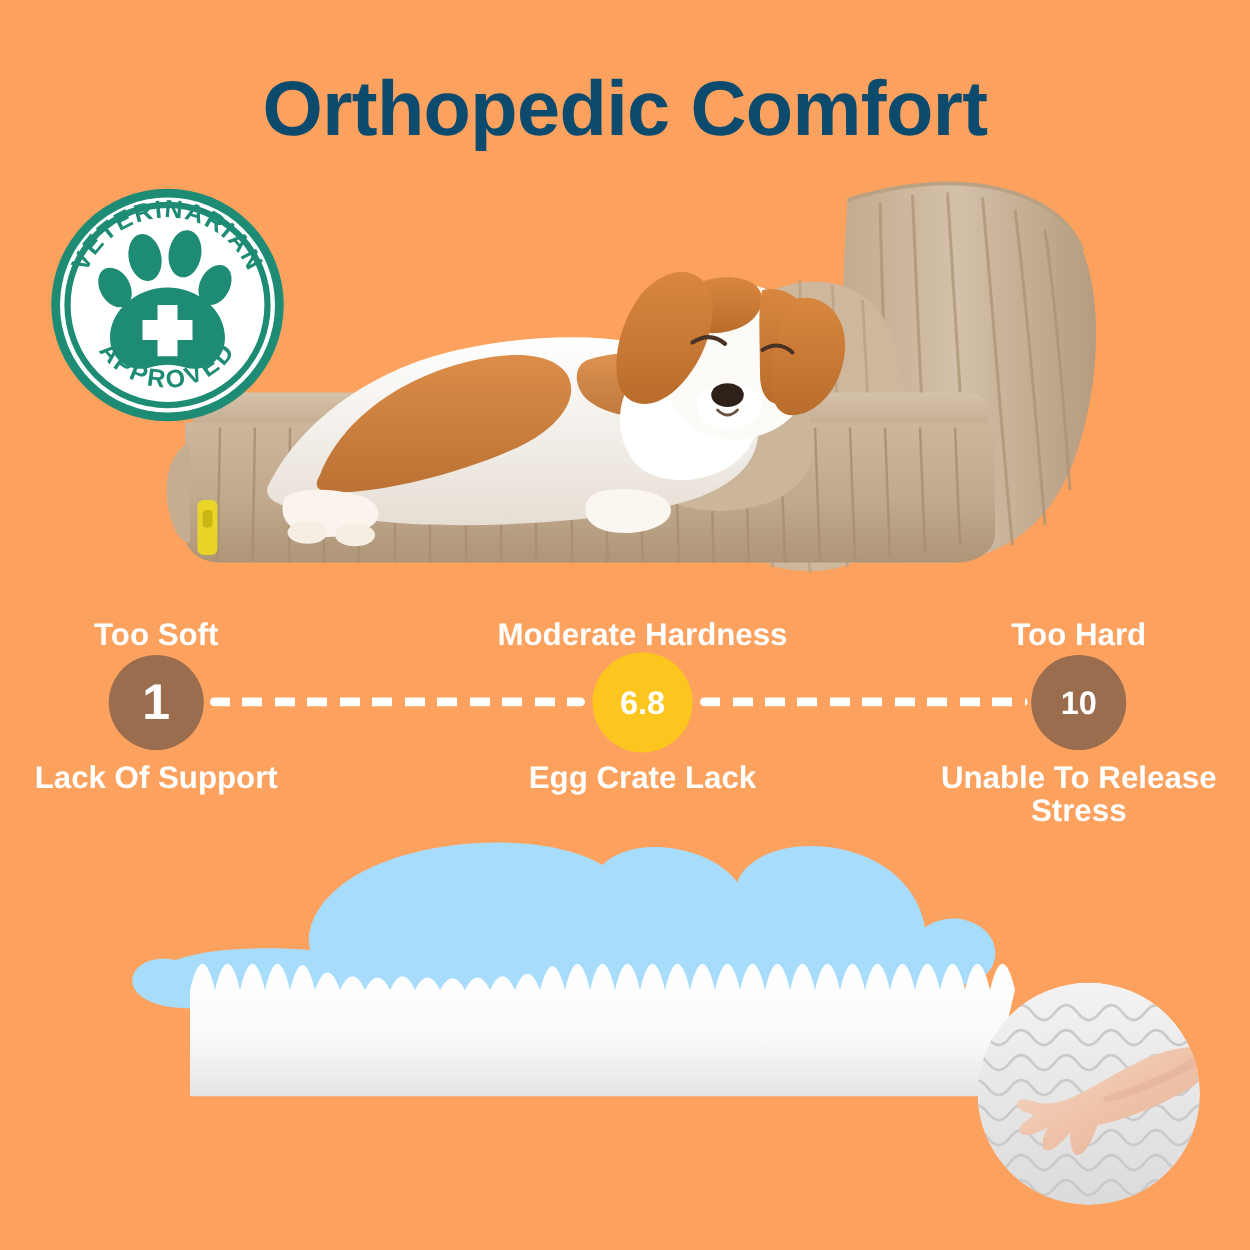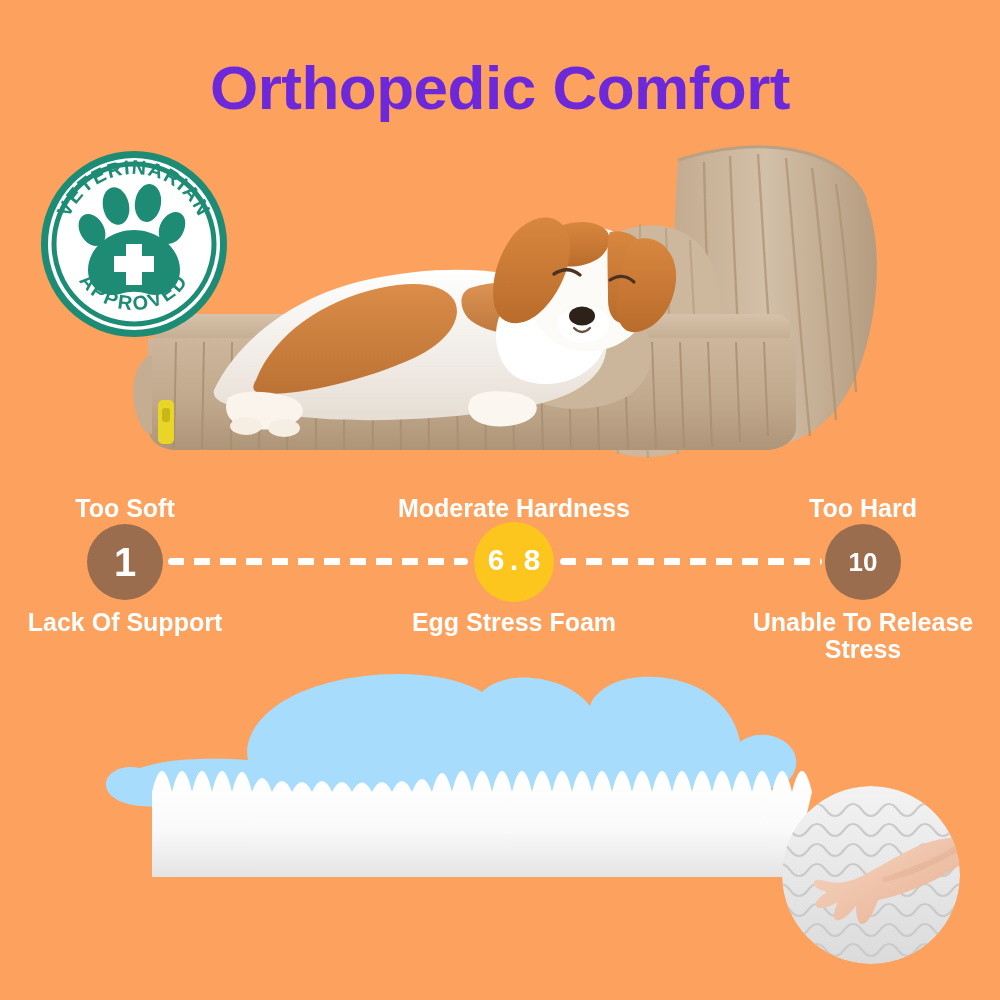--- a/index.html
+++ b/index.html
@@ -9,21 +9,21 @@
     font-family: "Liberation Sans", sans-serif;
     background:#FCA25E;
     overflow:hidden;
     position:relative;
   }
   #stage { position:relative; width:1000px; height:1000px; background:#FCA25E; }
 
   
   .title {
     position:absolute; left:0; top:52px; width:1000px;
-    text-align:center; color:#6d28d9;
+    text-align:center; color:#0c4a6e;
     font-size:62px; font-weight:700; letter-spacing:-0.5px;
   }
 
   
   .badge { position:absolute; left:38px; top:148px; width:192px; height:192px; }
 
   
   .hero { position:absolute; left:118px; top:128px; width:762px; height:366px; }
 
   
@@ -271,22 +271,22 @@
     <div class="dash" style="left:560px; width:262px;"></div>
 
     <div class="node" style="left:125px; top:0; width:0;">
       <div class="node-top">Too Soft</div>
       <div class="node-circle c-brown" style="width:76px; height:76px; top:30px; font-size:40px;">1</div>
       <div class="node-bot" style="top:115px; width:300px;">Lack Of Support</div>
     </div>
 
     <div class="node" style="left:514px; top:0; width:0;">
       <div class="node-top">Moderate Hardness</div>
-      <div class="node-circle c-yellow" style="width:80px; height:80px; top:28px; font-size:30px;font-family:Liberation Mono, monospace;">6.8</div>
-      <div class="node-bot" style="top:115px; width:320px;">Egg Stress Foam</div>
+      <div class="node-circle c-yellow" style="width:80px; height:80px; top:28px; font-size:26px;">6.8</div>
+      <div class="node-bot" style="top:115px; width:320px;">Egg Crate Lack</div>
     </div>
 
     <div class="node" style="left:863px; top:0; width:0;">
       <div class="node-top">Too Hard</div>
       <div class="node-circle c-brown" style="width:76px; height:76px; top:30px; font-size:26px;">10</div>
       <div class="node-bot" style="top:115px; width:250px;">Unable To Release Stress</div>
     </div>
   </div>
 
   <div class="foam-wrap">

